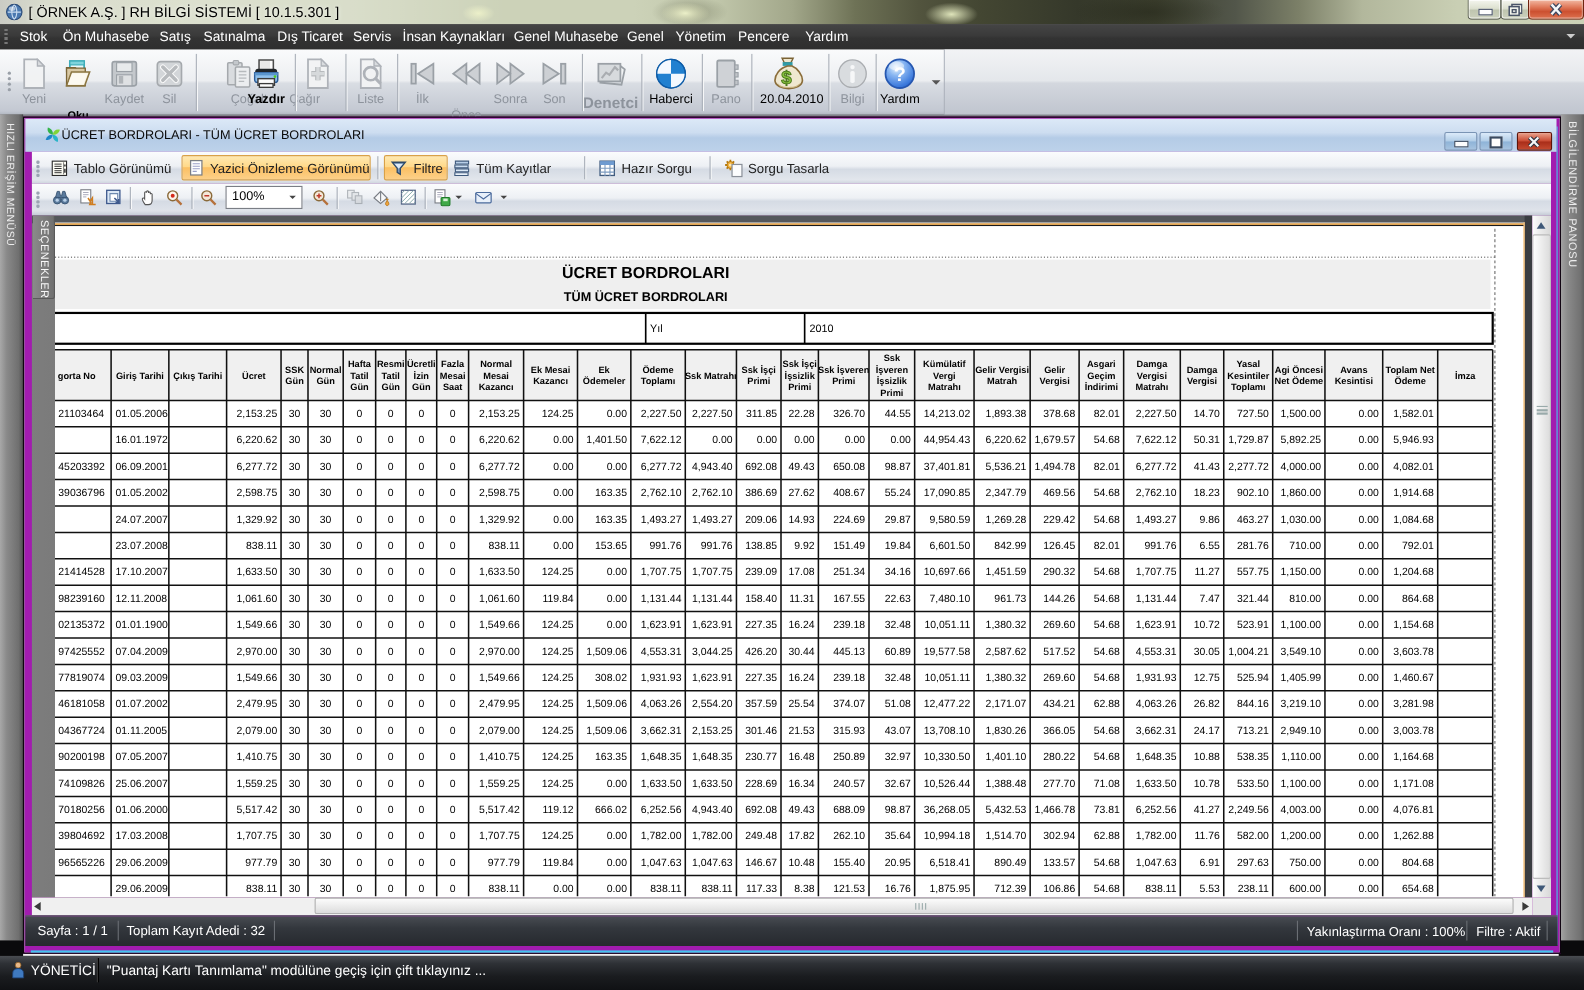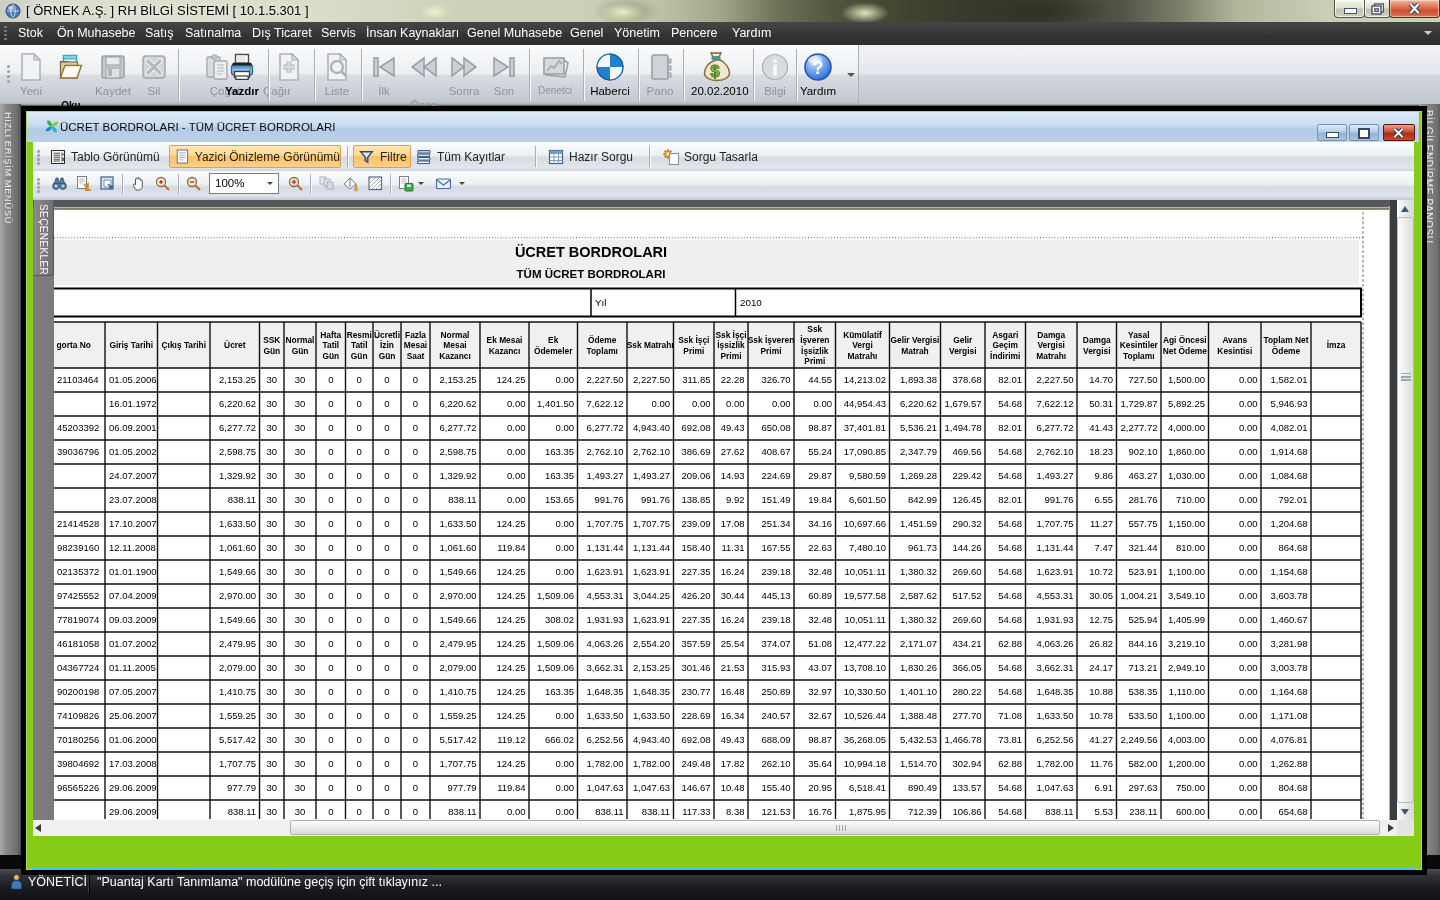--- a/index.html
+++ b/index.html
@@ -189,21 +189,21 @@
       <div style="font-size:11.5px;color:#8d939c;font-weight:normal;margin-top:2px;white-space:nowrap">Son</div>
     </div>
     <div style="position:absolute;left:529px;top:5px;width:52px;text-align:center">
       <div style="height:33px;display:flex;align-items:center;justify-content:center">
         <svg width="32" height="32" viewBox="0 0 32 32" opacity="0.99">
           <rect x="5" y="7" width="20" height="16" fill="#d7dadd" stroke="#9aa0a6" stroke-width="1.6"></rect>
           <path d="M8 20l4-5 3 2 5-7 3 3" fill="none" stroke="#aaadb1" stroke-width="2"></path>
           <path d="M25 9l4 3-3 14-20-2" fill="none" stroke="#9aa0a6" stroke-width="1.6"></path>
         </svg>
       </div>
-      <div style="font-size:10px;color:#8d939c;font-weight:normal;margin-top:2px;white-space:nowrap">Denetci</div>
+      <div style="font-size:14px;color:#8d939c;font-weight:bold;margin-top:2px;white-space:nowrap">Denetci</div>
     </div>
     <div style="position:absolute;left:584px;top:5px;width:52px;text-align:center">
       <div style="height:33px;display:flex;align-items:center;justify-content:center">
         <svg width="32" height="32" viewBox="0 0 32 32" opacity="0.99">
           <circle cx="16" cy="16" r="13" fill="#1f7fd0" stroke="#0d5ca8" stroke-width="1"></circle>
           <path d="M16 3A13 13 0 0 0 3 16h13zM16 29a13 13 0 0 0 13-13H16z" fill="#f4f9ff"></path>
           <circle cx="16" cy="16" r="13" fill="none" stroke="#0d5ca8" stroke-width="1.2"></circle>
         </svg>
       </div>
       <div style="font-size:11.5px;color:#000;font-weight:normal;margin-top:2px;white-space:nowrap">Haberci</div>
@@ -222,21 +222,21 @@
     <div style="position:absolute;left:691px;top:5px;width:52px;text-align:center">
       <div style="height:33px;display:flex;align-items:center;justify-content:center">
         <svg width="32" height="32" viewBox="0 0 32 32" opacity="0.99">
           <path d="M12 6l-2-4h10l-2 4z" fill="#efe7cf" stroke="#7a6233" stroke-width="1.3"></path>
           <rect x="10.5" y="5.5" width="9" height="3.4" fill="#2e9aa6"></rect>
           <path d="M15 9C7.5 11 3.5 17 3.5 22c0 5 6.5 7.5 12.5 7.5s12.5-2.5 12.5-7.5c0-5-4.5-11-9.5-13z" fill="#f0e8d0" stroke="#8a6c38" stroke-width="1.5"></path>
           <path d="M6 24c1 3 5 4 10 4s9-1 10-4c0 4-5 5-10 5s-10-1-10-5z" fill="#c9b581"></path>
           <text x="14" y="25.5" font-size="17" font-weight="bold" fill="#8cc63e" stroke="#4a7a1a" stroke-width="0.9" text-anchor="middle" font-family="Liberation Sans">$</text>
         </svg>
       </div>
-      <div style="font-size:11.5px;color:#000;font-weight:normal;margin-top:2px;white-space:nowrap">20.02.2010</div>
+      <div style="font-size:11.5px;color:#000;font-weight:normal;margin-top:2px;white-space:nowrap">20.04.2010</div>
     </div>
     <div style="position:absolute;left:749px;top:5px;width:52px;text-align:center">
       <div style="height:33px;display:flex;align-items:center;justify-content:center">
         <svg width="32" height="32" viewBox="0 0 32 32" opacity="0.99">
           <circle cx="16" cy="16" r="12.5" fill="#d9dcdf" stroke="#aaadb1" stroke-width="1.2"></circle>
           <circle cx="16" cy="10" r="2" fill="#f7f8f9"></circle>
           <rect x="14" y="13.5" width="4" height="11" rx="1.6" fill="#f7f8f9"></rect>
         </svg>
       </div>
       <div style="font-size:11.5px;color:#8d939c;font-weight:normal;margin-top:2px;white-space:nowrap">Bilgi</div>
@@ -289,21 +289,21 @@
 <div class="abs" style="left:0;top:869px;width:1440px;height:31px;background:linear-gradient(#4a4d52,#2e3136 22%,#1a1c1f 60%,#101114)">
   <svg class="abs" style="left:10px;top:5px" width="13" height="16" viewBox="0 0 13 16">
       <circle cx="6.5" cy="3.4" r="2.6" fill="#e8b98a" stroke="#8a5a20" stroke-width="0.7"></circle>
       <path d="M1.5 15v-4c0-3 2-4.5 5-4.5s5 1.5 5 4.5v4z" fill="#3f7ac0" stroke="#1e3f6e" stroke-width="0.8"></path>
     </svg>
   <span class="abs" style="left:28px;top:6px;color:#fff;font-size:12.5px">YÖNETİCİ</span>
   <div class="abs" style="left:88px;top:2px;width:1px;height:22px;background:#3a3a3a;box-shadow:1px 0 0 #000"></div>
   <span class="abs" style="left:97px;top:6px;color:#fff;font-size:12.5px">"Puantaj Kartı Tanımlama" modülüne geçiş için çift tıklayınız ...</span>
 </div>
 
-<div class="abs" style="left:21px;top:106px;width:1396px;height:758.5px;background:#84cc16;border:5px solid #000000;box-shadow:inset 0 0 0 0.5px rgba(255,255,255,0.6)">
+<div class="abs" style="left:21px;top:106px;width:1396px;height:758.5px;background:#a21caf;border:1px solid #000000;box-shadow:inset 0 0 0 0.5px rgba(255,255,255,0.6)">
 
   <div class="abs" style="left:1392.5px;top:8px;width:1.5px;height:744px;background:#44c4ee"></div>
 
   <div class="abs" style="left:1px;top:1px;width:1392px;height:30px;background:linear-gradient(#dce9f7,#cdddf0 42%,#b4cbe6 58%,#bdd2ea)">
     <svg class="abs" style="left:17px;top:6px" width="16" height="17" viewBox="0 0 16 17">
       <path d="M8 8.5C4.5 8 2.5 5.5 3.5 2 7 3 8.5 6 8 8.5z" fill="#34b44a"></path>
       <path d="M8 8.5C7.5 12 5 14 1.5 13 2.5 9.5 5.5 8 8 8.5z" fill="#1f86c8"></path>
       <path d="M8 8.5c3.5.5 5.5 3 4.5 6.5-3.5-1-5-4-4.5-6.5z" fill="#28b4c8"></path>
       <path d="M8 8.5c.5-3.5 3-5.5 6.5-4.5-1 3.5-4 5-6.5 4.5z" fill="#7fd438"></path>
     </svg>
@@ -1148,13 +1148,24 @@
     <div class="abs" style="left:2px;top:4px;width:0;height:0;border:4.5px solid transparent;border-right:6px solid #3a3a3a;border-left:none"></div>
     <div class="abs" style="left:257px;top:0;width:1090px;height:15px;background:linear-gradient(#fcfcfc,#eee 45%,#dcdcdc);border:1px solid #b0b0b0;box-sizing:border-box;border-radius:2px"></div>
     <div class="abs" style="left:803px;top:5px;width:1px;height:6px;background:#9aa;box-shadow:3px 0 0 #9aa,6px 0 0 #9aa,9px 0 0 #9aa"></div>
     <div class="abs" style="right:3px;top:4px;width:0;height:0;border:4.5px solid transparent;border-left:6px solid #3a3a3a;border-right:none"></div>
   </div>
 
   <div class="abs" style="left:1371px;top:709px;width:17px;height:16px;background:#e4e4e4"></div>
 
   <div class="abs" style="left:6px;top:757px;width:1384px;height:1.5px;background:#44c4ee"></div>
 
+  <div class="abs" style="left:1px;top:725px;width:1393px;height:27px;background:linear-gradient(#484c52,#33373d 40%,#26292e);border-top:1px solid #5a5e64;color:#fff;font-size:12px">
+    <span class="abs" style="left:11px;top:6px">Sayfa : 1 / 1</span>
+    <div class="abs" style="left:84px;top:4px;width:1px;height:18px;background:#6a6e74"></div>
+    <span class="abs" style="left:92px;top:6px">Toplam Kayıt Adedi : 32</span>
+    <div class="abs" style="left:226px;top:4px;width:1px;height:18px;background:#6a6e74"></div>
+    <div class="abs" style="left:1156px;top:4px;width:1px;height:18px;background:#6a6e74"></div>
+    <span class="abs" style="left:1165px;top:6.5px;font-size:11.8px">Yakınlaştırma Oranı : 100%</span>
+    <div class="abs" style="left:1310px;top:4px;width:1px;height:18px;background:#6a6e74"></div>
+    <span class="abs" style="left:1319px;top:6.5px;font-size:11.8px">Filtre : Aktif</span>
+    <div class="abs" style="left:1383px;top:4px;width:1px;height:18px;background:#6a6e74"></div>
+  </div>
 </div>
 
 </body></html>

